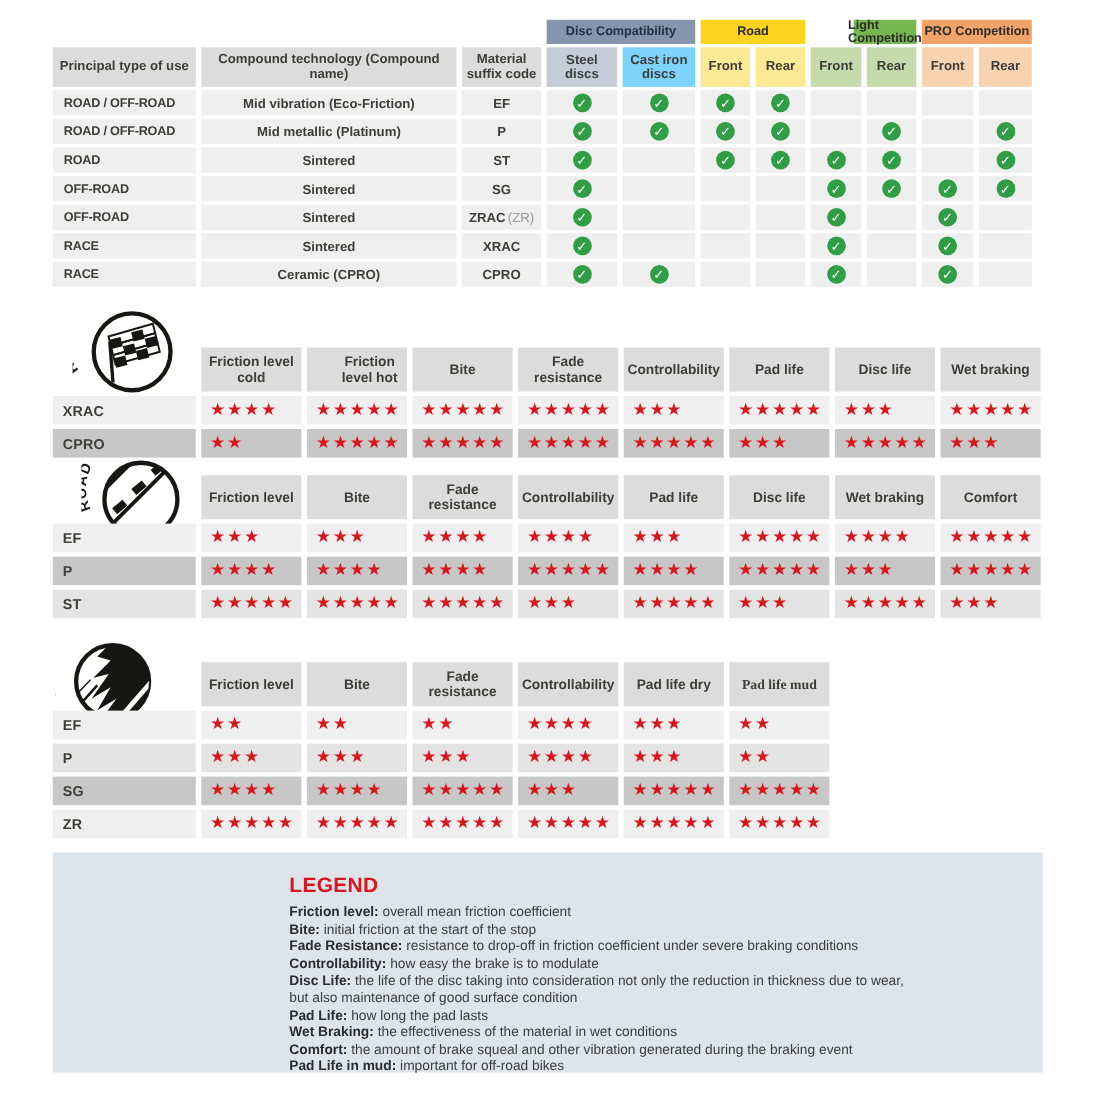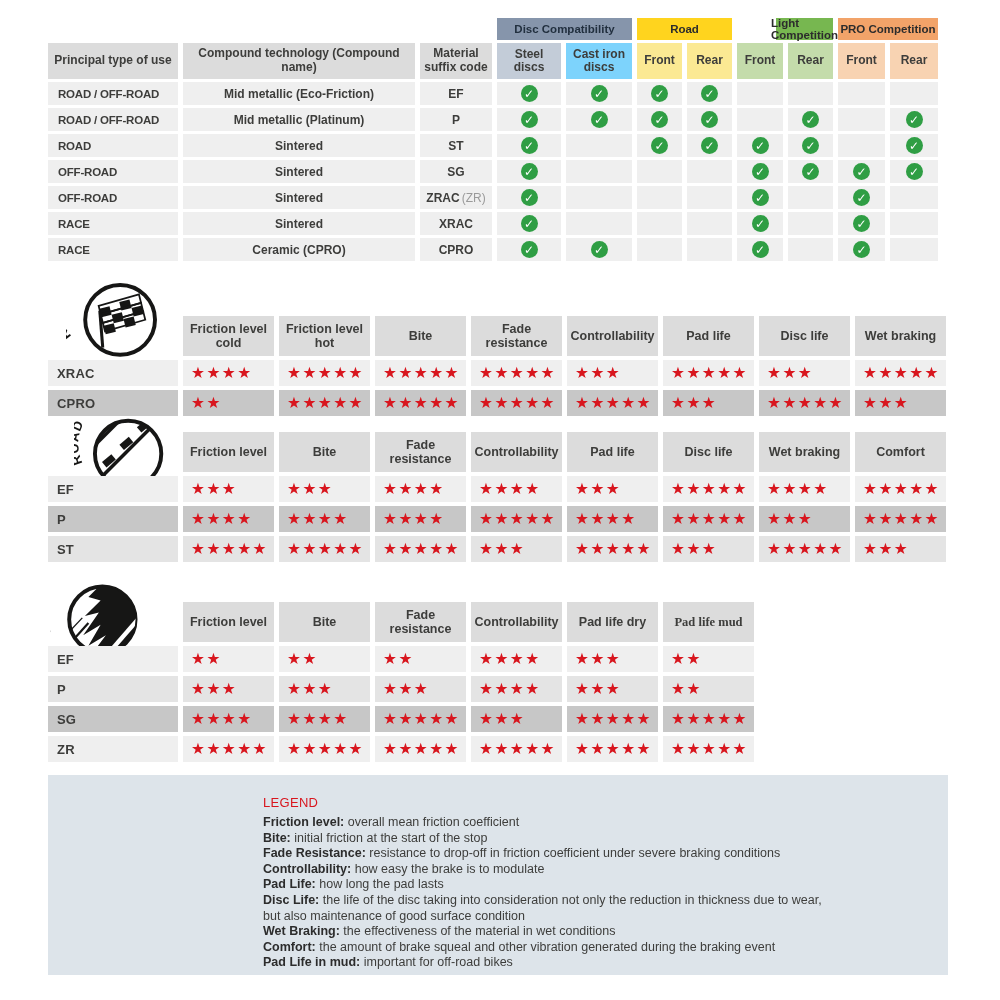--- a/index.html
+++ b/index.html
@@ -43,21 +43,21 @@
     color:var(--star-red);line-height:1;}
 
   .icon-wrap{position:absolute;width:96px;height:96px;}
   #racing-icon{left:66px;top:264px;}
   #road-icon{left:74px;top:398px;}
   #offroad-icon{left:50px;top:562px;}
 
   
   .legend{position:absolute;left:48px;top:775px;width:900px;height:200px;background:var(--legend-bg);}
   .legend-inner{padding:20px 24px 0 215px;}
-  .legend-title{color:var(--star-red);font-weight:400;font-size:13px;margin-bottom:5px;letter-spacing:0.3px;}
+  .legend-title{color:var(--star-red);font-weight:700;font-size:19px;margin-bottom:5px;letter-spacing:0.3px;}
   .legend-item{font-size:12.5px;line-height:15.6px;white-space:pre-line;color:#3d3d3b;}
   .legend-item b{color:#2c2c2c;}
 </style>
 </head>
 <body>
 
 <div class="page">
 
   <div class="compat" id="compat">
     <div class="gh g0" style="background: rgb(134, 149, 171);">Disc Compatibility</div>
@@ -70,21 +70,21 @@
 
   <div class="sub" style="grid-area: 2 / 4; background: rgb(195, 204, 216);">Steel discs</div>
       <div class="sub" style="grid-area: 2 / 5; background: #7dd3fc;">Cast iron discs</div>
       <div class="sub" style="grid-area: 2 / 6; background: rgb(251, 233, 147);">Front</div>
       <div class="sub" style="grid-area: 2 / 7; background: rgb(251, 233, 147);">Rear</div>
       <div class="sub" style="grid-area: 2 / 8; background: rgb(196, 220, 171);">Front</div>
       <div class="sub" style="grid-area: 2 / 9; background: rgb(196, 220, 171);">Rear</div>
       <div class="sub" style="grid-area: 2 / 10; background: rgb(248, 211, 178);">Front</div>
       <div class="sub" style="grid-area: 2 / 11; background: rgb(248, 211, 178);">Rear</div>
       <div class="cell use" style="grid-area: 3 / 1;">ROAD / OFF-ROAD</div>
-      <div class="cell" style="grid-area: 3 / 2;">Mid metallic (Eco-Friction)</div>
+      <div class="cell" style="grid-area: 3 / 2;">Mid vibration (Eco-Friction)</div>
       <div class="cell" style="grid-area: 3 / 3;">
         <span>EF</span>
       </div>
       <div class="cell" style="grid-area: 3 / 4;">
         <div class="check">✓</div>
       </div>
       <div class="cell" style="grid-area: 3 / 5;">
         <div class="check">✓</div>
       </div>
       <div class="cell" style="grid-area: 3 / 6;">
@@ -252,21 +252,21 @@
           <rect x="42" y="44" width="48" height="10" transform="skewY(-2)"></rect>
           <rect x="42" y="54" width="48" height="10" transform="skewY(-2)"></rect>
           <rect x="42" y="64" width="48" height="10" transform="skewY(-2)"></rect>
         </g>
       </g>
       <text font-size="15" font-weight="bold" fill="#161615" letter-spacing="1"><textPath href="#arc-racing" startOffset="2">RACING</textPath></text>
     </svg>
   </div>
   <div class="section-table" id="racing-table">
       <div class="st-h" style="grid-area: 1 / 2;">Friction level cold</div>
-      <div class="st-h" style="grid-area: 1 / 3;">Friction level hot</div>
+      <div class="st-h" style="grid-area: 1 / 3; padding-left: 27px;">Friction level hot</div>
       <div class="st-h" style="grid-area: 1 / 4;">Bite</div>
       <div class="st-h" style="grid-area: 1 / 5;">Fade resistance</div>
       <div class="st-h" style="grid-area: 1 / 6;">Controllability</div>
       <div class="st-h" style="grid-area: 1 / 7;">Pad life</div>
       <div class="st-h" style="grid-area: 1 / 8;">Disc life</div>
       <div class="st-h" style="grid-area: 1 / 9;">Wet braking</div>
       <div class="st-label" style="grid-area: 2 / 1; background: rgb(239, 239, 239);">XRAC</div>
       <div class="st-stars" style="grid-area: 2 / 2; background: rgb(239, 239, 239);">★★★★</div>
       <div class="st-stars" style="grid-area: 2 / 3; background: rgb(239, 239, 239);">★★★★★</div>
       <div class="st-stars" style="grid-area: 2 / 4; background: rgb(239, 239, 239);">★★★★★</div>
@@ -401,23 +401,23 @@
     </div>
 
   <div class="legend">
     <div class="legend-inner">
       <div class="legend-title">LEGEND</div>
       <div id="legend-items">
           <div class="legend-item"><b>Friction level:</b> overall mean friction coefficient</div>
           <div class="legend-item"><b>Bite:</b> initial friction at the start of the stop</div>
           <div class="legend-item"><b>Fade Resistance:</b> resistance to drop-off in friction coefficient under severe braking conditions</div>
           <div class="legend-item"><b>Controllability:</b> how easy the brake is to modulate</div>
-          <div class="legend-item"><b>Pad Life:</b> how long the pad lasts</div>
           <div class="legend-item"><b>Disc Life:</b> the life of the disc taking into consideration not only the reduction in thickness due to wear,
 but also maintenance of good surface condition</div>
+          <div class="legend-item"><b>Pad Life:</b> how long the pad lasts</div>
           <div class="legend-item"><b>Wet Braking:</b> the effectiveness of the material in wet conditions</div>
           <div class="legend-item"><b>Comfort:</b> the amount of brake squeal and other vibration generated during the braking event</div>
           <div class="legend-item"><b>Pad Life in mud:</b> important for off-road bikes</div>
         </div>
     </div>
   </div>
 
 </div>
 
 </body></html>

